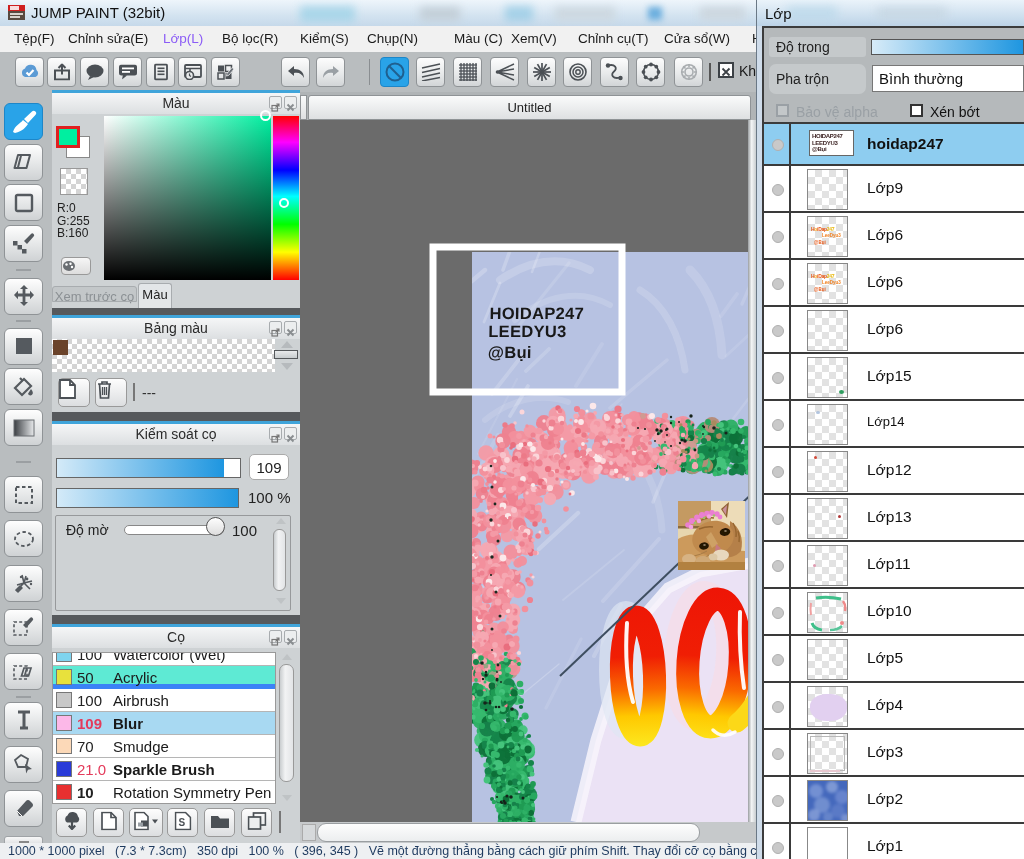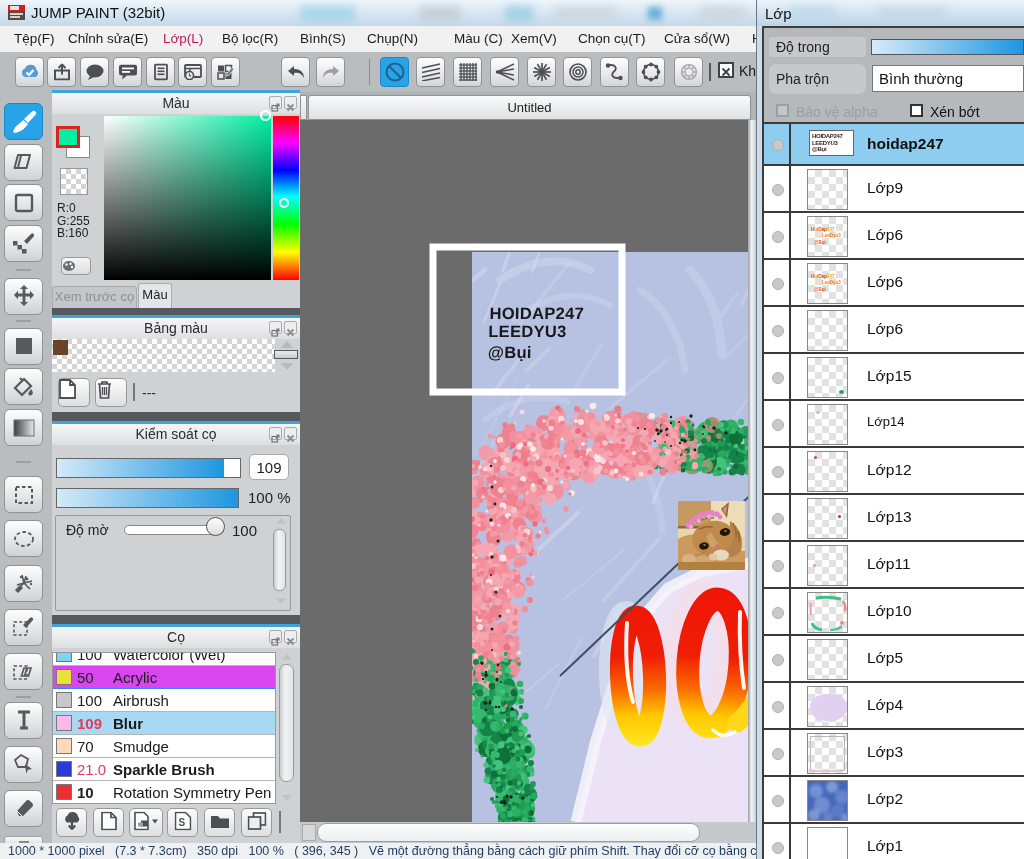--- a/index.html
+++ b/index.html
@@ -39,27 +39,27 @@
         <rect x="2" y="1" width="9" height="4" fill="#fff" opacity=".85"></rect>
         <rect x="2" y="8" width="13" height="2" fill="#d8d2cc"></rect>
         <rect x="2" y="11" width="10" height="2" fill="#d8d2cc"></rect>
       </svg>
  </div>
  <div class="abs" style="left:31px;top:4px;font-size:15px;color:#111">JUMP PAINT (32bit)</div>
 </div>
 <div class="abs" style="left:0;top:26px;width:1024px;height:26px;background:#f1f1f1">
     <span class="abs" style="left:14px;top:5px;font-size:13.5px;color:#1a1a1a">Tệp(F)</span>
     <span class="abs" style="left:68px;top:5px;font-size:13.5px;color:#1a1a1a">Chỉnh sửa(E)</span>
-    <span class="abs" style="left:163px;top:5px;font-size:13.5px;color:#be185d">Lớp(L)</span>
+    <span class="abs" style="left:163px;top:5px;font-size:13.5px;color:#8b5cf6">Lớp(L)</span>
     <span class="abs" style="left:222px;top:5px;font-size:13.5px;color:#1a1a1a">Bộ lọc(R)</span>
-    <span class="abs" style="left:300px;top:5px;font-size:13.5px;color:#1a1a1a">Bình(S)</span>
+    <span class="abs" style="left:300px;top:5px;font-size:13.5px;color:#1a1a1a">Kiểm(S)</span>
     <span class="abs" style="left:367px;top:5px;font-size:13.5px;color:#1a1a1a">Chụp(N)</span>
     <span class="abs" style="left:454px;top:5px;font-size:13.5px;color:#1a1a1a">Màu (C)</span>
     <span class="abs" style="left:511px;top:5px;font-size:13.5px;color:#1a1a1a">Xem(V)</span>
-    <span class="abs" style="left:578px;top:5px;font-size:13.5px;color:#1a1a1a">Chọn cụ(T)</span>
+    <span class="abs" style="left:578px;top:5px;font-size:13.5px;color:#1a1a1a">Chỉnh cụ(T)</span>
     <span class="abs" style="left:664px;top:5px;font-size:13.5px;color:#1a1a1a">Cửa sổ(W)</span>
     <span class="abs" style="left:752px;top:5px;font-size:13.5px;color:#1a1a1a">Hỗ trợ(H)</span>
   </div>
 <div class="abs" style="left:0;top:52px;width:1024px;height:40px;background:#b9bdbf">
     <div class="tbtn" style="left:15px;top:5px">
       <svg width="22" height="16" viewBox="0 0 22 16">
         <path d="M6 13 A4.5 4.5 0 0 1 6 4.5 A6 6 0 0 1 17.5 6 A4 4 0 0 1 16.5 13 Z" fill="#5b9bd5"></path>
         <path d="M7.5 8.5 l2.5 2.5 4.5-5" stroke="#fff" stroke-width="2.2" fill="none"></path>
       </svg>
     </div>
@@ -347,21 +347,21 @@
           <circle cx="4.5" cy="4.5" r="1.2" fill="#fff"></circle>
           <circle cx="8.5" cy="3.8" r="1.2" fill="#fff"></circle>
           <circle cx="10" cy="7" r="1.2" fill="#fff"></circle>
         </svg></div>
       <div class="abs" style="left:52px;top:2px;width:167px;height:164px;background:linear-gradient(rgba(0,0,0,0),#000),linear-gradient(90deg,#fff,#00efa0)"></div>
       <div class="abs" style="left:208px;top:-4px;width:11px;height:11px;border:2px solid #fff;border-radius:50%"></div>
       <div class="abs" style="left:221px;top:2px;width:26px;height:164px;background:linear-gradient(#f00,#f0f 16%,#00f 33%,#0ff 49%,#0f0 66%,#ff0 83%,#f00)"></div>
       <div class="abs" style="left:227px;top:84px;width:10px;height:10px;border:2.5px solid #fff;border-radius:50%"></div>
     </div>
     <div class="abs" style="left:0;top:193px;width:248px;height:25px;background:#ced2d4">
-      <div class="abs" style="left:0;top:3px;width:85px;height:32px;background:#c3c7c9;border:1px solid #a8acaf;border-radius:3px 3px 0 0;font-size:13px;color:#8b9094;text-align:center;line-height:20px">Xem trước cọ</div>
+      <div class="abs" style="left:0;top:3px;width:85px;height:16px;background:#c3c7c9;border:1px solid #a8acaf;border-radius:3px 3px 0 0;font-size:13px;color:#8b9094;text-align:center;line-height:20px">Xem trước cọ</div>
       <div class="abs" style="left:86px;top:0;width:34px;height:25px;background:#e3e6e8;border:1px solid #a8acaf;border-bottom:none;border-radius:3px 3px 0 0;font-size:13px;color:#222;text-align:center;line-height:22px">Màu</div>
     </div>
     <div class="abs" style="left:0;top:218px;width:248px;height:7px;background:#56595c"></div>
   </div>
 <div class="abs" style="left:52px;top:315px;width:248px;height:106px">
     <div class="pline" style="top:0"></div>
     <div class="phead" style="top:3px">Bảng màu<div class="pbtns">
         <div class="abs" style="left:0;top:0;width:13px;height:13px;border:1px solid #a8acaf;border-radius:2px;background:#eceeef"><svg width="9" height="9" viewBox="0 0 9 9">
             <rect x="1" y="2.5" width="5.5" height="5.5" fill="none" stroke="#777" stroke-width="1.2"></rect>
             <path d="M4.5 4.5 L8 1 M5.3 1 H8 V3.7" stroke="#777" stroke-width="1.1" fill="none"></path>
@@ -434,21 +434,21 @@
             <path d="M1.5 1.5 l6 6 M7.5 1.5 l-6 6" stroke="#8a8e91" stroke-width="2"></path>
           </svg></div>
       </div></div>
     <div class="abs" style="left:0;top:24px;width:248px;height:195px;background:#ced2d4">
       <div class="abs" style="left:0;top:4px;width:224px;height:152px;background:#fff;border:1px solid #999;overflow:hidden">
         <div class="abs" style="left:0;top:-10px;width:224px;height:23px;background:#fff;border-bottom:1px solid #b5b5b5">
           <div class="abs" style="left:3px;top:3px;width:16px;height:16px;background:#7fd4ef;border:1px solid #777"></div>
           <span class="abs" style="left:24px;top:3px;font-size:15px;font-weight:400;color:#222">100</span>
           <span class="abs" style="left:60px;top:3px;font-size:15px;font-weight:400;color:#1a1a1a">Watercolor (Wet)</span>
         </div>
-        <div class="abs" style="left:0;top:13px;width:224px;height:23px;background:#d946ef;border-bottom:1px solid #3b82f6">
+        <div class="abs" style="left:0;top:13px;width:224px;height:23px;background:#5eead4;border-bottom:5px solid #3b82f6">
           <div class="abs" style="left:3px;top:3px;width:16px;height:16px;background:#e8e13c;border:1px solid #777"></div>
           <span class="abs" style="left:24px;top:3px;font-size:15px;font-weight:400;color:#222">50</span>
           <span class="abs" style="left:60px;top:3px;font-size:15px;font-weight:400;color:#1a1a1a">Acrylic</span>
         </div>
         <div class="abs" style="left:0;top:36px;width:224px;height:23px;background:#fff;border-bottom:1px solid #b5b5b5">
           <div class="abs" style="left:3px;top:3px;width:16px;height:16px;background:#c8c8c8;border:1px solid #777"></div>
           <span class="abs" style="left:24px;top:3px;font-size:15px;font-weight:400;color:#222">100</span>
           <span class="abs" style="left:60px;top:3px;font-size:15px;font-weight:400;color:#1a1a1a">Airbrush</span>
         </div>
         <div class="abs" style="left:0;top:59px;width:224px;height:23px;background:#a8d9f2;border-bottom:1px solid #b5b5b5">

